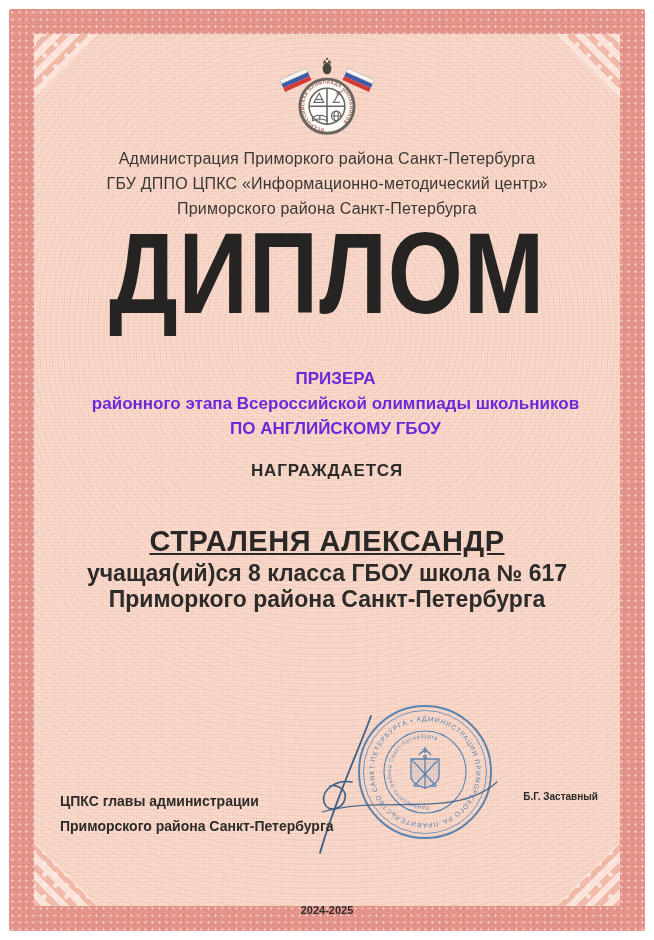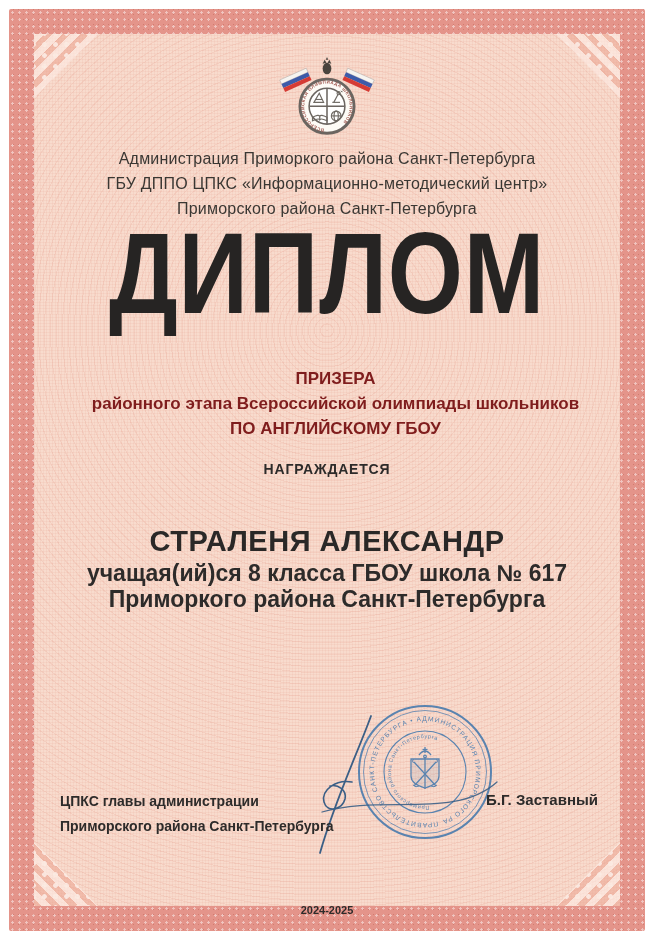--- a/index.html
+++ b/index.html
@@ -42,31 +42,31 @@
 
   .centered{position:absolute;left:0;right:0;text-align:center;color:#2f2d2c;}
 
   .emblem{position:absolute;left:269px;top:55px;width:116px;height:87px;}
 
   .issuer{top:146px;font-size:16px;line-height:25px;font-weight:400;color:#3a3733;letter-spacing:.2px;}
 
   .title{top:214px;font-size:115px;line-height:118px;font-weight:700;color:#262423;
     transform:scaleX(.84);transform-origin:50% 50%;letter-spacing:1px;}
 
-  .award{top:366px;font-size:17px;line-height:25px;font-weight:700;color:#7f1d1d;padding-left:17px;}
-  .awarded{top:461px;font-size:14px;font-weight:700;letter-spacing:.8px;color:#2d2b2a;}
-
-  .name{top:525px;font-size:29px;font-weight:700;letter-spacing:.5px;color:#2a2827;}
+  .award{top:366px;font-size:17px;line-height:25px;font-weight:700;color:#6d28d9;padding-left:17px;}
+  .awarded{top:461px;font-size:17px;font-weight:700;letter-spacing:.8px;color:#2d2b2a;}
+
+  .name{top:525px;font-size:29px;font-weight:700;letter-spacing:.5px;color:#2a2827;text-decoration:underline;}
   .school{top:560px;font-size:23px;line-height:26px;font-weight:700;color:#2d2b2a;}
 
   .stamp{position:absolute;left:350px;top:697px;width:150px;height:150px;opacity:.88;}
   .signature-svg{position:absolute;left:0;top:0;width:654px;height:940px;pointer-events:none;}
 
   .sig-left{position:absolute;left:60px;top:789px;font-size:14px;line-height:25px;font-weight:700;color:#2d2b2a;text-align:left;}
-  .signer{position:absolute;right:56px;top:791px;font-size:15px;font-weight:700;color:#2d2b2a;}
+  .signer{position:absolute;right:56px;top:791px;font-size:10px;font-weight:700;color:#2d2b2a;}
   .year{top:904px;font-size:11px;font-weight:700;color:#2d2b2a;}
 </style>
 </head>
 <body>
 
 <div class="certificate">
   <div class="border-band"></div>
   <div class="inner-paper">
     <div class="corner tl"></div>
     <div class="corner tr"></div>

